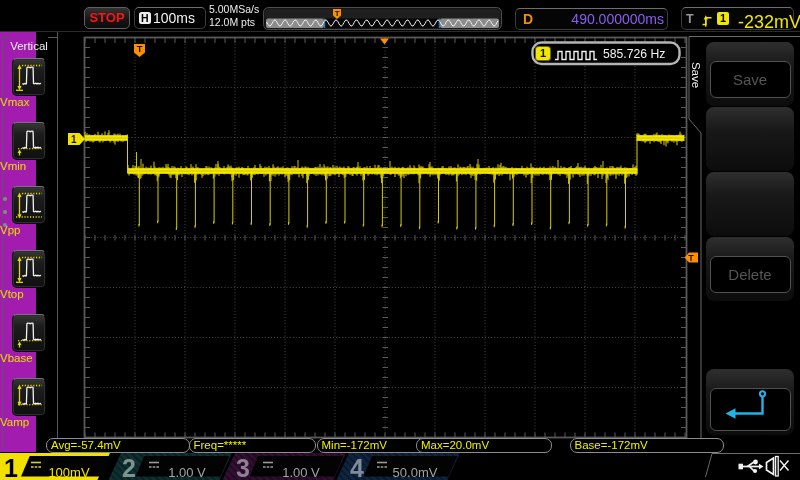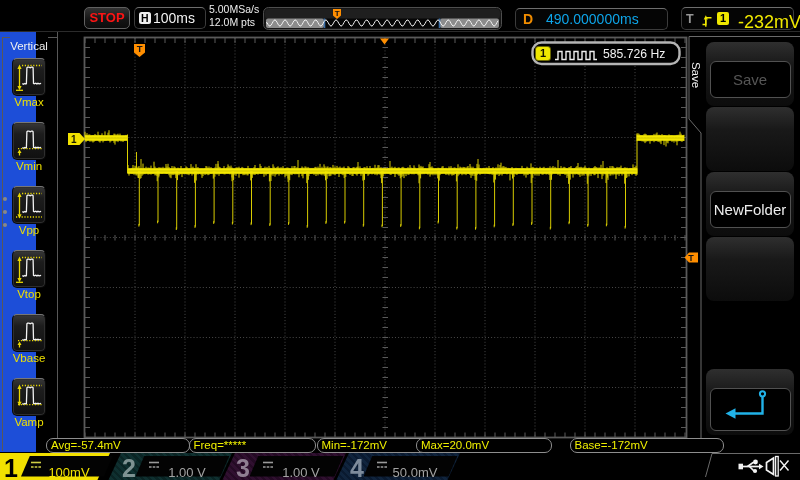--- a/index.html
+++ b/index.html
@@ -10,34 +10,34 @@
 #hpanel {position:absolute;left:134px;top:6.5px;width:72px;height:22px;border-radius:5px;background:#020202;
  border:1px solid #3c3c3c;border-top-color:#6e6e6e}
 #hbox {position:absolute;left:3.5px;top:4px;width:12.5px;height:12px;background:#efefef;border-radius:2.5px;
  color:#000;font-weight:bold;font-size:10.5px;text-align:center;line-height:12px}
 #hval {position:absolute;left:18px;top:2px;width:50px;text-align:left;color:#f2f2f2;font-size:14px}
 #srate {position:absolute;left:209px;top:3px;color:#ececec;font-size:10.5px;line-height:12.5px}
 #strip {position:absolute;left:263px;top:7px}
 #dpanel {position:absolute;left:515px;top:7.5px;width:153px;height:22px;border-radius:5px;background:#050505;
  border:1px solid #3c3c3c;border-top-color:#6e6e6e}
 #dlet {position:absolute;left:7px;top:2px;color:#f08c00;font-weight:bold;font-size:14px}
-#dval {position:absolute;left:30px;top:2.5px;width:118px;text-align:left;color:#0ea5e9;font-size:14px}
+#dval {position:absolute;left:30px;top:2.5px;width:118px;text-align:right;color:#8b5cf6;font-size:14px}
 #tpanel {position:absolute;left:681px;top:6.5px;width:113px;height:23px;border-radius:5px;background:#050505;
  border:1px solid #3c3c3c;border-top-color:#6e6e6e}
 #tlet {position:absolute;left:4px;top:4px;color:#979797;font-weight:bold;font-size:12.5px}
 #tnum {position:absolute;left:35px;top:4.5px;width:12px;height:12.5px;background:#f0e800;border-radius:2px;
  color:#000;font-weight:bold;font-size:11px;text-align:center;line-height:12.5px}
 #tval {position:absolute;left:56px;top:4px;color:#f0e800;font-size:18px}
-#lmenu {position:absolute;left:0;top:32px;width:36px;height:420px;background:#1d4ed8}
+#lmenu {position:absolute;left:0;top:32px;width:36px;height:420px;background:#a21caf}
 #lmenu .edge {position:absolute;background:#585858}
 #vertlab {position:absolute;left:0;top:8px;width:58px;text-align:center;color:#f0f0f0;font-size:11.5px}
 .lbtn {position:absolute;left:12px;width:34px;height:38px;border-radius:5px;
  background:linear-gradient(#383838,#1d1d1d 30%,#101010);border:1px solid #090909;border-top-color:#777;
  box-shadow:inset 0 0 0 1px #2e2e2e;text-align:center;padding-top:3px}
-.llab {position:absolute;left:0;width:58px;text-align:center;color:#eee000;font-size:11.5px}
+.llab {position:absolute;left:0;width:58px;text-align:left;color:#eee000;font-size:11.5px}
 .wp {stroke:#f2f2f2;stroke-width:1.3;fill:none}
 .yd {stroke:#e8d800;stroke-width:1.3;fill:none;stroke-dasharray:1.2 1.6}
 .ys {stroke:#e8d800;stroke-width:1.3;fill:none}
 .yf {fill:#e8d800}
 #scr {position:absolute;left:58px;top:32px}
 .gd {stroke:#484848;stroke-width:1;stroke-dasharray:1 2.1}
 .tflag {font:bold 9.5px "Liberation Sans";fill:#161616;text-anchor:middle}
 .tflag2 {font:bold 9px "Liberation Sans";fill:#161616;text-anchor:middle}
 .ch1m {font:bold 10px "Liberation Sans";fill:#1a1a00;text-anchor:middle}
 .fq1 {font:bold 11px "Liberation Sans";fill:#141400;text-anchor:middle}
@@ -200,22 +200,22 @@
 <div id="rmenu">
 <svg id="rlines" width="112" height="420" viewBox="0 0 112 420">
 <path d="M1 87V4.5H112" stroke="#6a6a6a" stroke-width="1" fill="none"></path>
 <path d="M1 87l12 14V413" stroke="#6a6a6a" stroke-width="1" fill="none"></path>
 </svg>
 <div id="savetab">Save</div>
 <div class="slot" style="top:9.5px"></div>
     <div class="key keyoff" style="top:29.0px">Save</div>
     <div class="slot" style="top:74.5px"></div>
     <div class="slot" style="top:139.5px"></div>
-    <div class="key keyon" style="top:159.0px">NewFolder</div>
     <div class="slot" style="top:204.5px"></div>
+    <div class="key keyoff" style="top:224.0px">Delete</div>
     <div class="slot" style="top:337px;height:66px"></div>
     <div class="key keyon" style="top:355.5px;height:43px;line-height:40px"><svg width="58" height="34" viewBox="0 0 58 34" style="margin-top:0;vertical-align:top">
         <path d="M13.5 24.5h28V7.5" stroke="#21b2e8" stroke-width="2.4" fill="none"></path>
         <circle cx="41.5" cy="4.8" r="2.6" fill="none" stroke="#21b2e8" stroke-width="2"></circle>
         <polygon points="4.5,24.5 14.5,19.2 14.5,29.8" fill="#21b2e8"></polygon>
       </svg></div>
 </div>
 <div class="meas" style="left:46px;width:144px">Avg=-57.4mV</div>
 <div class="meas" style="left:188.5px;width:127.5px">Freq=*****</div>
 <div class="meas" style="left:316.5px;width:122.5px">Min=-172mV</div>

